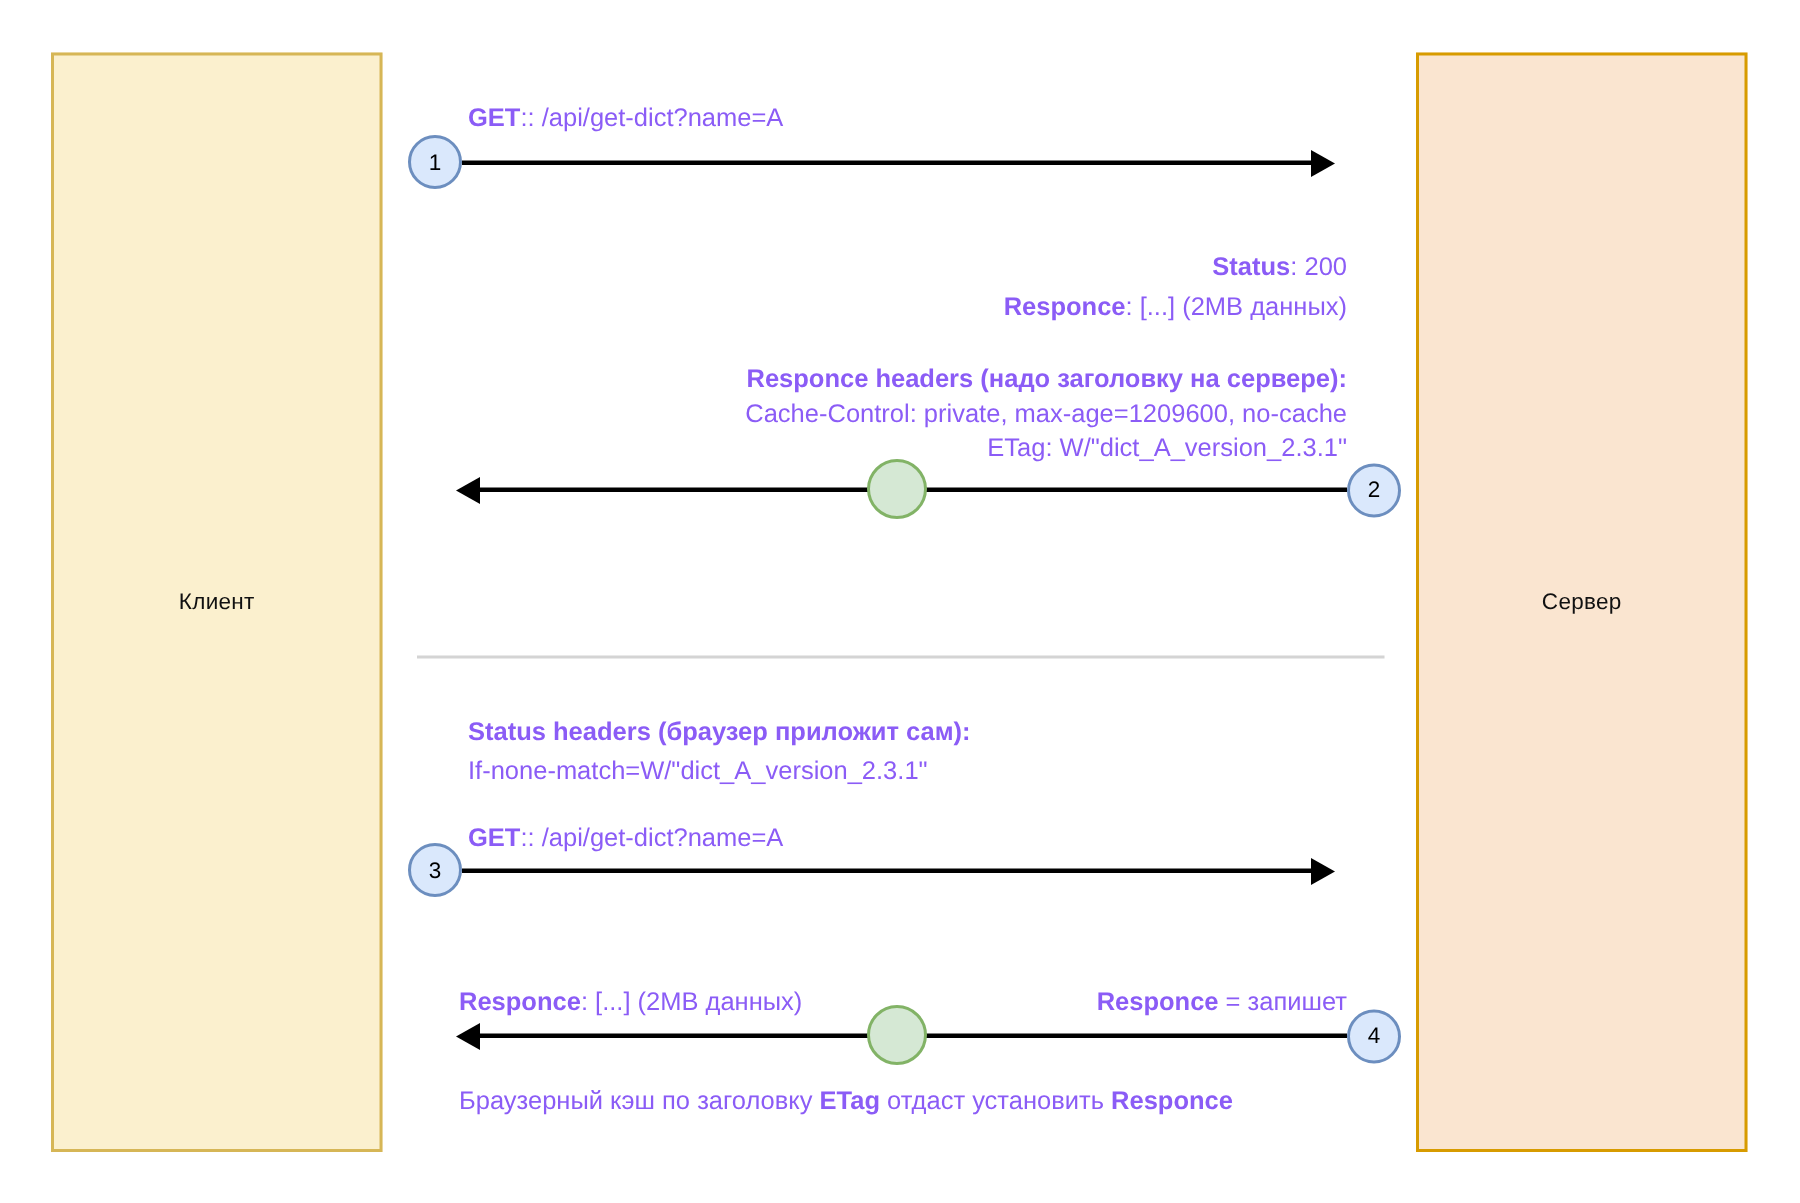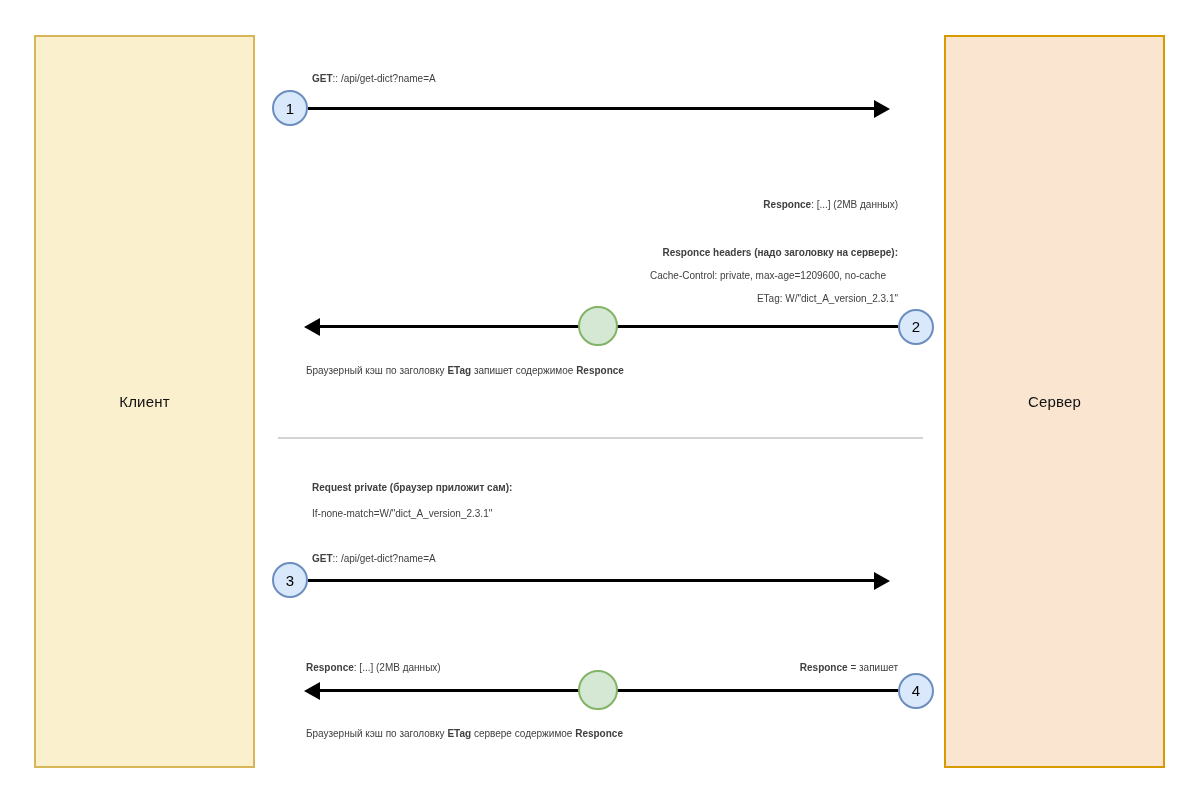--- a/index.html
+++ b/index.html
@@ -99,22 +99,22 @@
     width: 40px;
     height: 40px;
     border-radius: 50%;
     border: 2px solid #82b366;
     background: #d5e8d4;
   }
 
   
   .txt {
     position: absolute;
-    font-size: 10px;
-    color: #404040;
+    font-size: 17px;
+    color: #8b5cf6;
     white-space: nowrap;
     line-height: 21px;
   }
   .txt.r  { text-align: right; }
   .txt.l  { text-align: left; }
   .lbl-b  { font-weight: bold; }
 </style>
 </head>
 <body>
 
@@ -131,42 +131,42 @@
   <div class="txt l" style="left:312px; top:68px;">
     <span class="lbl-b">GET</span><span>:: </span><span>/api/get-dict?name=A</span>
   </div>
 
   <div class="arrow-line" style="left:308px; top:107px; width:570px;"></div>
   <div class="arrow-head right" style="left:874px; top:99.5px;"></div>
   <div class="step-circle" style="left:272px; top:90px;">
     <span>1</span>
   </div>
 
+  <div class="txt r" style="left:498px; top:167px; width:400px;">
+    <span class="lbl-b">Status</span><span>: 200</span>
+  </div>
   <div class="txt r" style="left:498px; top:194px; width:400px;">
     <span class="lbl-b">Responce</span><span>: [...] (2MB данных)</span>
   </div>
 
   <div class="txt r lbl-b" style="left:398px; top:242px; width:500px;">Responce headers (надо заголовку на сервере):</div>
-  <div class="txt r" style="left:386px; top:265px; width:500px;">Cache-Control: private, max-age=1209600, no-cache</div>
+  <div class="txt r" style="left:398px; top:265px; width:500px;">Cache-Control: private, max-age=1209600, no-cache</div>
   <div class="txt r" style="left:398px; top:288px; width:500px;">ETag: W/"dict_A_version_2.3.1"</div>
 
   <div class="arrow-line" style="left:320px; top:325px; width:578px;"></div>
   <div class="arrow-head left" style="left:304px; top:317.5px;"></div>
   <div class="cache-circle" style="left:578px; top:306px;"></div>
   <div class="step-circle" style="left:898px; top:308.5px;">
     <span>2</span>
   </div>
 
-  <div class="txt l" style="left:306px; top:360px;">
-    <span>Браузерный кэш по заголовку </span><span class="lbl-b">ETag</span><span> запишет содержимое </span><span class="lbl-b">Responce</span>
-  </div>
 
   <div id="section-divider"></div>
 
-  <div class="txt l lbl-b" style="left:312px; top:477px;">Request private (браузер приложит сам):</div>
+  <div class="txt l lbl-b" style="left:312px; top:477px;">Status headers (браузер приложит сам):</div>
   <div class="txt l" style="left:312px; top:503px;">If-none-match=W/"dict_A_version_2.3.1"</div>
 
   <div class="txt l" style="left:312px; top:548px;">
     <span class="lbl-b">GET</span><span>:: </span><span>/api/get-dict?name=A</span>
   </div>
 
   <div class="arrow-line" style="left:308px; top:579px; width:570px;"></div>
   <div class="arrow-head right" style="left:874px; top:571.5px;"></div>
   <div class="step-circle" style="left:272px; top:562px;">
     <span>3</span>
@@ -181,16 +181,16 @@
   </div>
 
   <div class="arrow-line" style="left:320px; top:689px; width:578px;"></div>
   <div class="arrow-head left" style="left:304px; top:681.5px;"></div>
   <div class="cache-circle" style="left:578px; top:670px;"></div>
   <div class="step-circle" style="left:898px; top:672.5px;">
     <span>4</span>
   </div>
 
   <div class="txt l" style="left:306px; top:723px;">
-    <span>Браузерный кэш по заголовку </span><span class="lbl-b">ETag</span><span> сервере содержимое </span><span class="lbl-b">Responce</span>
+    <span>Браузерный кэш по заголовку </span><span class="lbl-b">ETag</span><span> отдаст установить </span><span class="lbl-b">Responce</span>
   </div>
 
 </div>
 
 </body></html>

